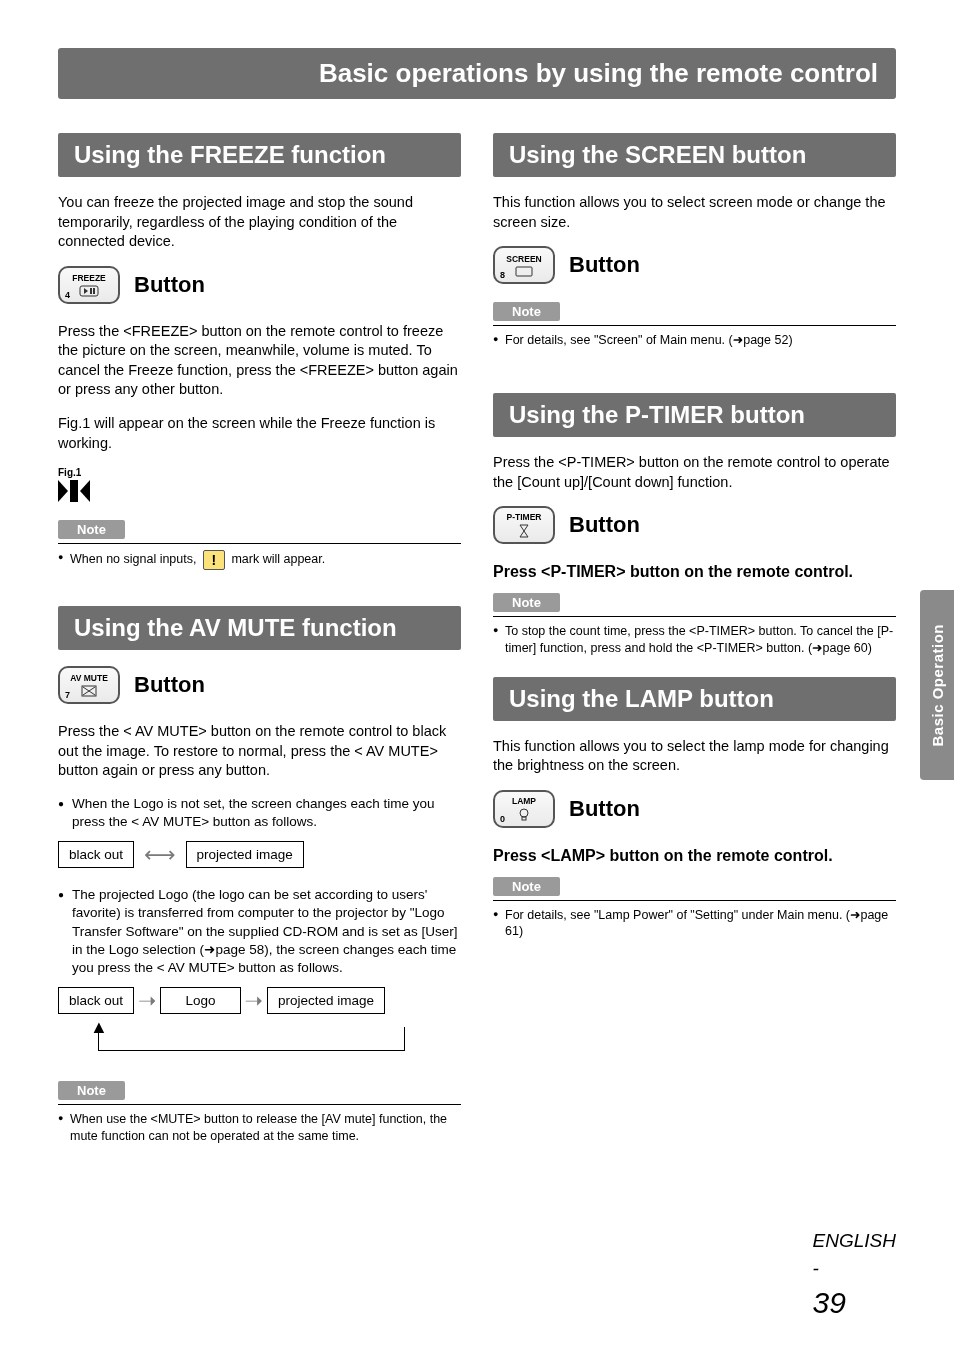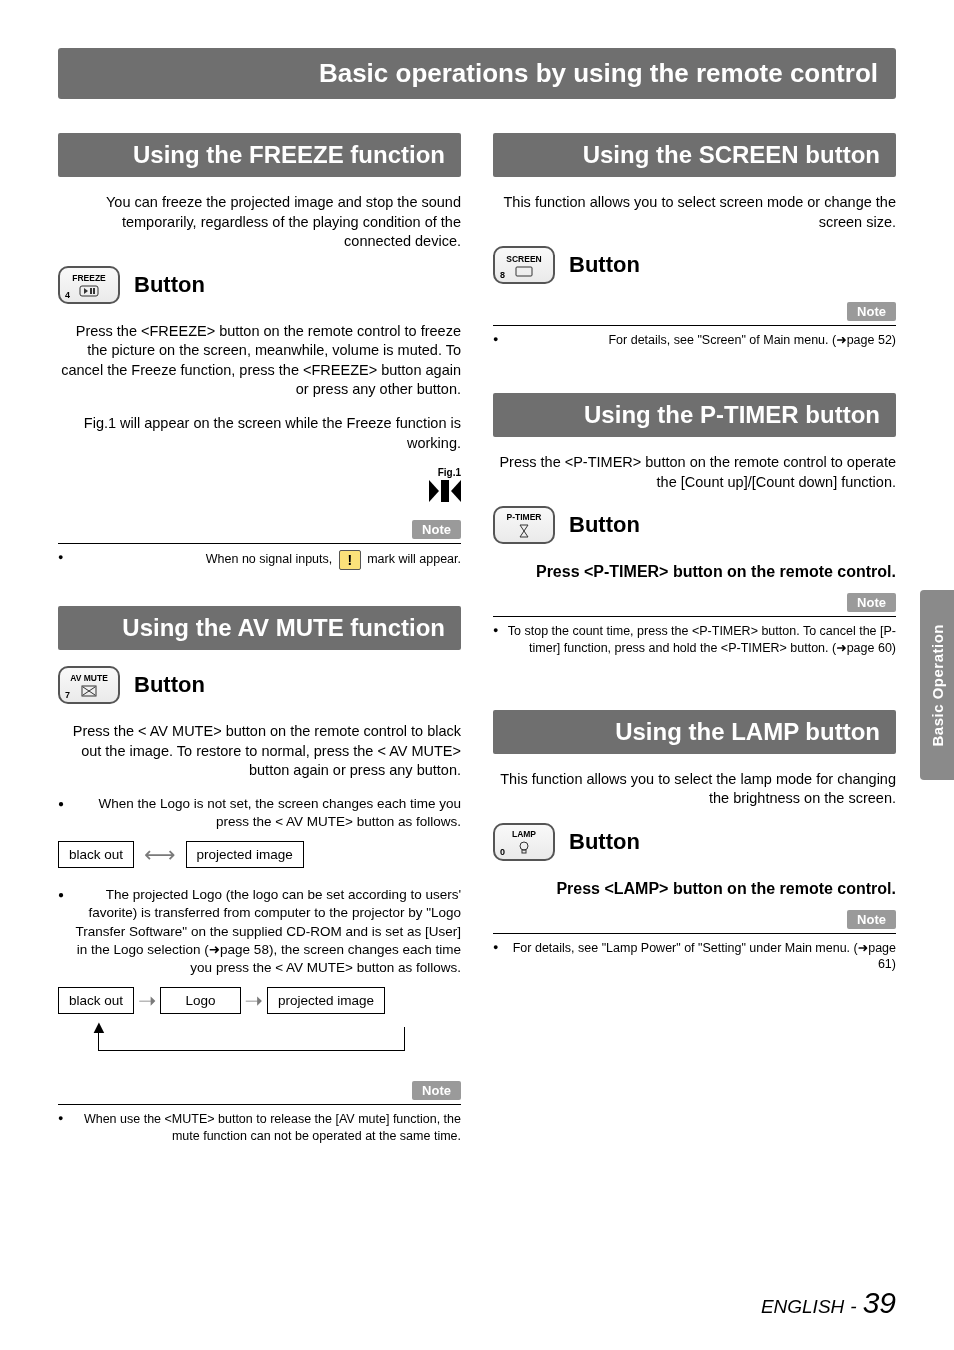--- a/index.html
+++ b/index.html
@@ -1,59 +1,59 @@
 <!DOCTYPE html>
 <html><head>
 <meta charset="utf-8">
 <style>
   * { box-sizing: border-box; margin: 0; padding: 0; }
   html, body { width: 954px; height: 1350px; font-family: Arial, Helvetica, sans-serif; background: #fff; color: #000; }
   .page { position: relative; width: 954px; height: 1350px; padding: 48px 58px 40px 58px; }
   .title-bar { background: #6f6f6f; color: #fff; font-size: 26px; font-weight: 700; text-align: right; padding: 10px 18px; border-radius: 3px; margin-bottom: 24px; }
-  .columns { display: flex; gap: 32px; text-align: right; }
+  .columns { display: flex; gap: 32px; }
   .col { flex: 1 1 0; }
   .section-header { background: #6f6f6f; color: #fff; font-size: 24px; font-weight: 700; padding: 8px 16px; border-radius: 2px; margin-top: 10px; margin-bottom: 16px; }
   .body-text { font-size: 14.5px; line-height: 1.35; margin-bottom: 14px; }
   .button-row { display: flex; align-items: center; gap: 14px; margin-bottom: 18px; }
   .remote-btn {
     width: 62px; height: 38px;
     border: 2px solid #555; border-radius: 10px;
     padding: 2px 4px;
     display: flex; flex-direction: column; align-items: center; justify-content: center;
     font-size: 8px; font-weight: 700; letter-spacing: 0;
     background: linear-gradient(#f9f9f9,#eaeaea);
     position: relative;
   }
   .remote-btn .num { position: absolute; bottom: 2px; left: 5px; font-size: 9px; }
   .remote-btn .lbl { font-size: 8.5px; font-weight: 700; margin-bottom: 2px; }
   .remote-btn .ic { display:flex; align-items:center; justify-content:center; }
   .button-text { font-size: 22px; font-weight: 700; }
   .instr-heading { font-size: 16px; font-weight: 700; line-height: 1.3; margin-bottom: 10px; }
-  .note-tag { display: inline-block; background: #9a9a9a; color: #fff; font-size: 13px; font-weight: 700; padding: 2px 10px; border-radius: 2px; margin-bottom: 4px; }
+  .note-tag { display: inline-block; background: #9a9a9a; color: #fff; font-size: 13px; font-weight: 700; padding: 2px 19px; border-radius: 2px; margin-bottom: 4px; }
   .note-line { border-top: 1px solid #000; margin-bottom: 6px; }
   .note-item { font-size: 12.5px; line-height: 1.35; padding-left: 12px; position: relative; margin-bottom: 4px; }
   .note-item::before { content: "●"; position: absolute; left: 0; top: 1px; font-size: 9px; }
   .bullet-item { font-size: 13.5px; line-height: 1.35; padding-left: 14px; position: relative; margin-bottom: 10px; }
   .bullet-item::before { content: "●"; position: absolute; left: 0; top: 2px; font-size: 10px; }
   .fig-label { font-size: 10px; font-weight: 700; margin-bottom: 2px; }
   .freeze-mark { font-size: 26px; line-height: 1; margin-bottom: 14px; }
   .exclam-box { display: inline-flex; align-items:center; justify-content:center; width: 22px; height: 20px; background: #fbe27a; border: 1px solid #555; border-radius: 2px; margin: 0 3px; vertical-align: middle; }
   .exclam-box span { font-weight: 700; color:#000; font-size: 14px; }
   .flow-row { display: flex; align-items: center; gap: 10px; margin: 10px 0 18px 0; }
   .flow-box { border: 1px solid #000; padding: 5px 10px; font-size: 13.5px; background:#fff; }
   .arrow { font-size: 22px; color:#7a7a7a; }
   .flow3-wrap { position: relative; height: 80px; margin-bottom: 14px; }
   .flow3-row { display: flex; align-items: center; gap: 4px; position: absolute; top: 0; left: 0; right: 0; }
   .flow3-row .arrow2 { font-size: 22px; color:#7a7a7a; }
   .loop-line { position:absolute; border:1px solid #000; border-top:none; height: 24px; left: 40px; right: 56px; top: 40px; }
   .loop-line::before { content:""; position:absolute; left:-1px; bottom:-1px; width:0;height:0; }
   .loop-arrow-up { position:absolute; left:32px; top:30px; font-size:18px; color:#000; }
   .side-tab { position: absolute; right: 0; top: 590px; width: 34px; height: 190px; background: #8a8a8a; color:#fff; display:flex; align-items:center; justify-content:center; border-top-left-radius:4px; border-bottom-left-radius:4px; }
   .side-tab span { writing-mode: vertical-rl; transform: rotate(180deg); font-size: 15px; font-weight: 700; letter-spacing: 0.5px; }
-  .footer { position: absolute; bottom: 30px; right: 58px; display:flex; align-items:baseline; gap:6px; }
+  .footer { position: absolute; bottom: 30px; right: 58px; display:flex; align-items:baseline; gap:6px;flex-direction:column; }
   .footer .lang { font-style: italic; font-size: 19px; }
   .footer .sep { font-style: italic; font-size: 19px; }
   .footer .pg { font-style: italic; font-size: 30px; }
   svg.icon { display:block; }
 </style>
 </head>
 <body>
 
 <div class="page">
 
@@ -196,21 +196,21 @@
       </div>
 
       <div class="instr-heading">Press &lt;P-TIMER&gt; button on the remote control.</div>
 
       <div>
         <span class="note-tag">Note</span>
         <div class="note-line"></div>
         <div class="note-item">To stop the count time, press the &lt;P-TIMER&gt; button. To cancel the [P-timer] function, press and hold the &lt;P-TIMER&gt; button. (➜page 60)</div>
       </div>
 
-      <div class="section-header" style="margin-top:53px;">Using the LAMP button</div>
+      <div class="section-header" style="margin-top:20px;">Using the LAMP button</div>
       <p class="body-text">This function allows you to select the lamp mode for changing the brightness on the screen.</p>
 
       <div class="button-row">
         <div class="remote-btn">
           <span class="lbl">LAMP</span>
           <span class="ic">
             <svg class="icon" width="12" height="14">
                 <circle cx="6" cy="5" r="4" stroke="#333" fill="none"></circle>
                 <rect x="4" y="9" width="4" height="3" stroke="#333" fill="none"></rect>
               </svg>

